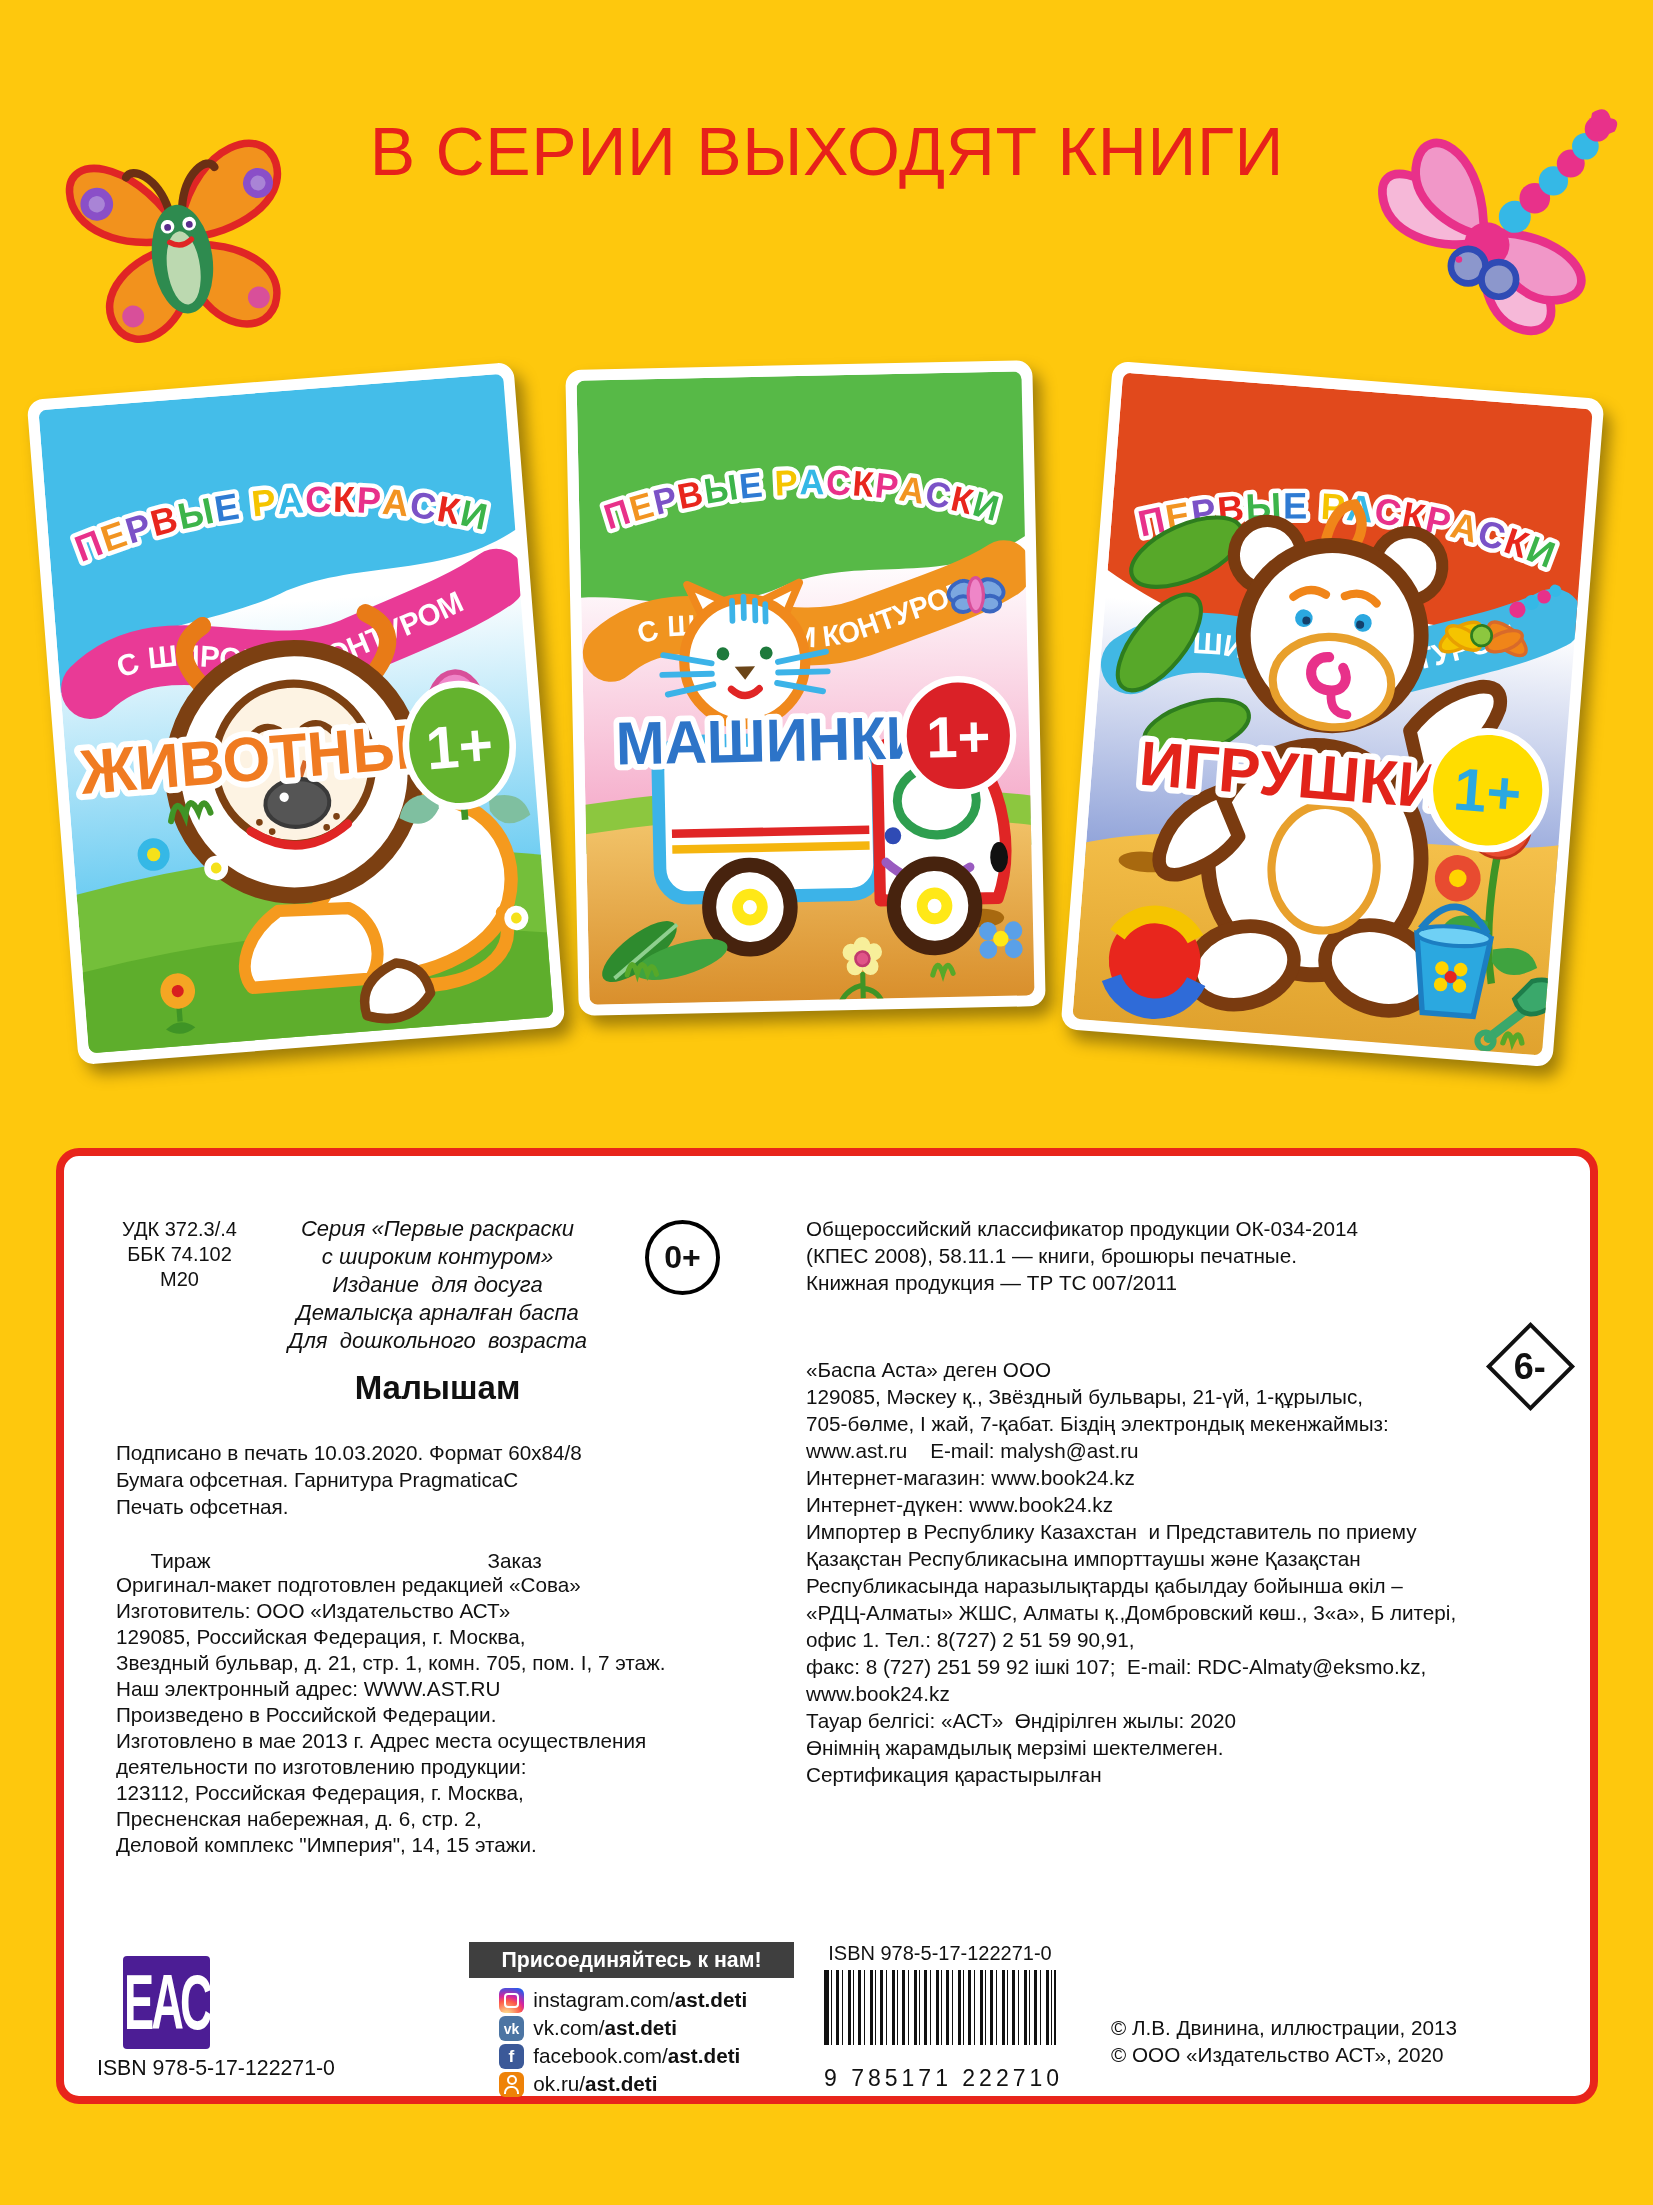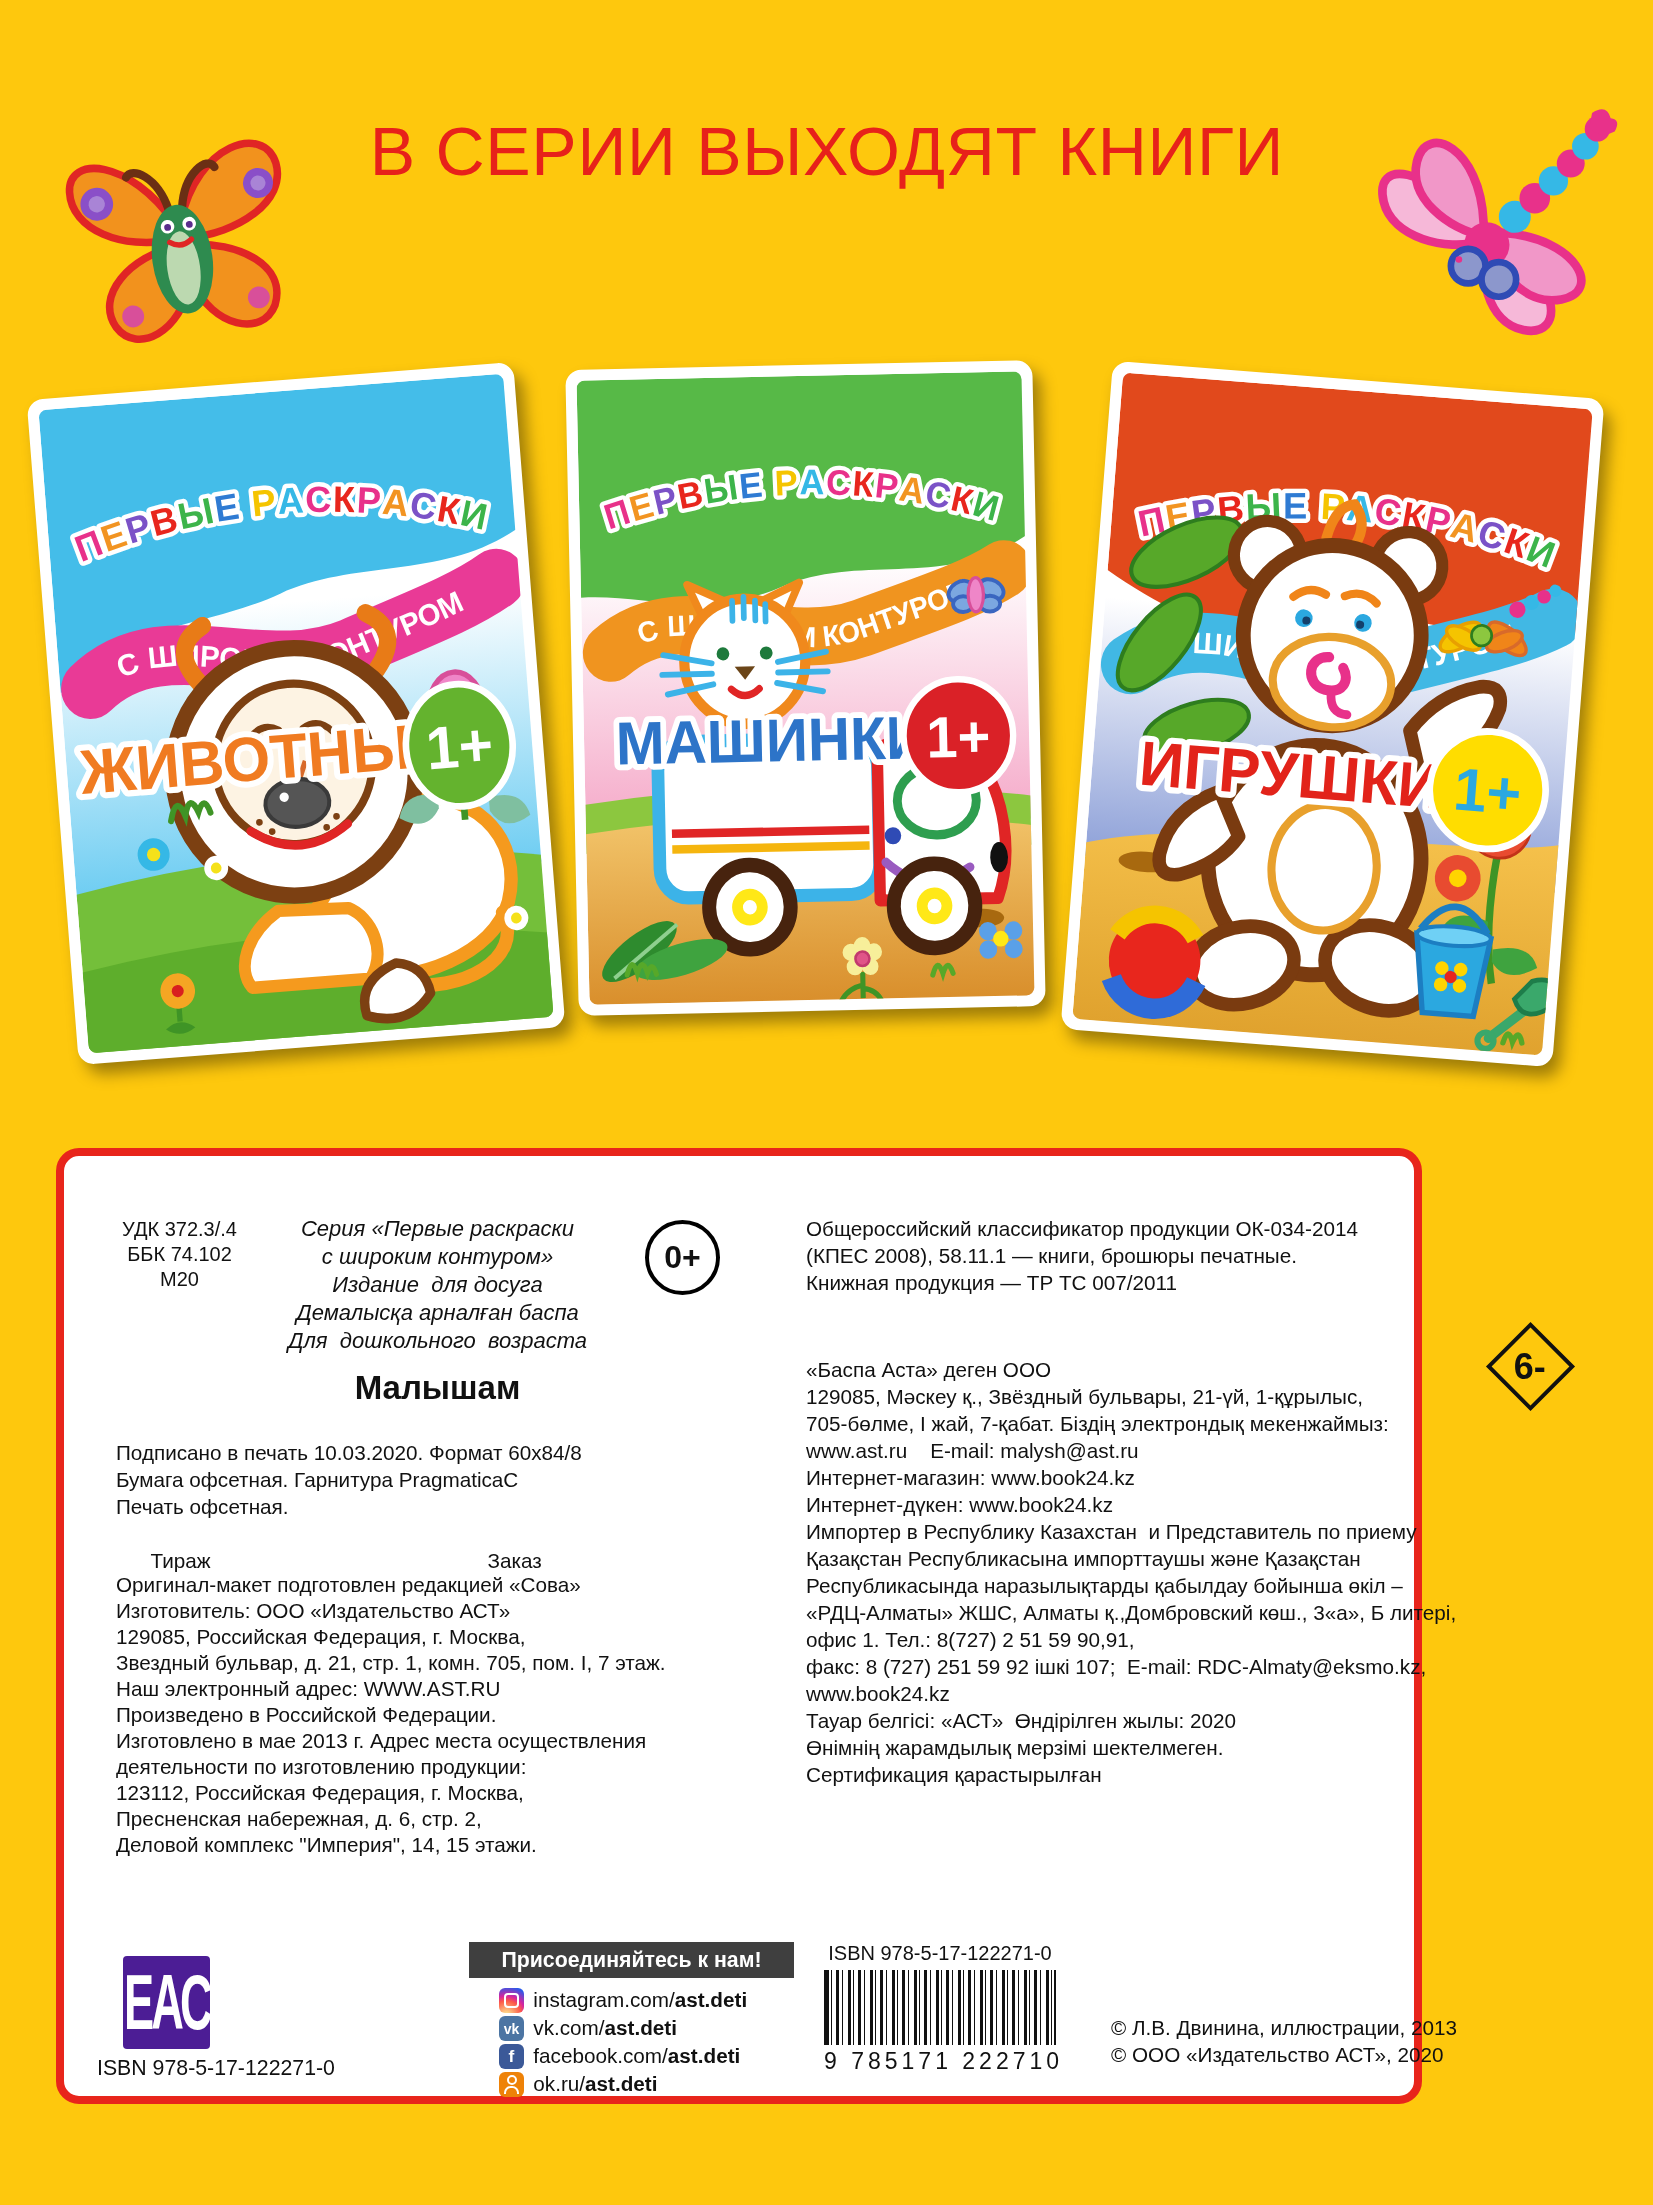--- a/index.html
+++ b/index.html
@@ -18,21 +18,21 @@
   
   .cover{position:absolute;background:#fff;border-radius:16px;padding:10.7px;
          box-sizing:border-box;box-shadow:8px 10.7px 16px rgba(0,0,0,.38)}
   .cover svg{display:block;width:100%;height:100%;border-radius:8px}
   #cover-1{left:52px;top:380px;width:488px;height:667px;transform:rotate(-4.5deg)}
   #cover-2{left:572px;top:365px;width:467px;height:646px;transform:rotate(-1.2deg)}
   #cover-3{left:1086px;top:379px;width:493px;height:670px;transform:rotate(4.5deg)}
   .cover text{font-family:"Liberation Sans",sans-serif}
 
   
-  #panel{position:absolute;left:56px;top:1148px;width:1366px;height:956px;
+  #panel{position:absolute;left:56px;top:1148px;width:1542px;height:956px;
          background:#fff;border:8.7px solid #e8251b;border-radius:23px;box-sizing:border-box}
   #panel .abs{position:absolute}
   .udk{left:32px;top:61px;width:167px;text-align:center;font-size:20px;line-height:25px}
   .series{left:167px;top:59px;width:413px;text-align:center;font-style:italic;
           font-size:22px;line-height:28px}
   .age0{left:581px;top:64px;width:67px;height:67px;border:4.7px solid #000;border-radius:50%;
         display:flex;align-items:center;justify-content:center;font-size:32px;font-weight:bold}
   .book-title{left:167px;top:213px;width:413px;text-align:center;font-size:33px;font-weight:bold}
   .print-info{left:52px;top:283px;font-size:20.7px;line-height:27px}
   .print-info .t{display:inline-block;width:337px}
@@ -65,21 +65,21 @@
   .icn.ok{background:#ee8208}
   .icn.ok::before{content:'';width:6px;height:6px;border:2px solid #fff;border-radius:50%;margin-bottom:0.7px}
   .icn.ok::after{content:'';width:11.3px;height:6px;border:2px solid #fff;border-bottom:none;
                  border-radius:6.7px 6.7px 0 0}
 
   .barcode{left:760px;top:786px;width:232px;text-align:center}
   .bc-label{font-size:20px;white-space:nowrap}
   .bars{margin-top:5.3px;height:75px;border-left:2.7px solid #111;border-right:2.7px solid #111;
         background:repeating-linear-gradient(90deg,#111 0 2.7px,#fff 2.7px 4.7px,#111 4.7px 6px,
                    #fff 6px 10px,#111 10px 13.3px,#fff 13.3px 16px,#111 16px 17.3px,#fff 17.3px 22px)}
-  .bc-digits{font-size:23px;letter-spacing:4px;margin-top:3px;white-space:nowrap}
+  .bc-digits{font-size:23px;letter-spacing:4px;margin-top:20px;white-space:nowrap}
   .copyright{left:1047px;top:858px;font-size:20.7px;line-height:27px}
   .line{white-space:pre}
 </style>
 </head>
 <body>
 
 <div id="main-title">В СЕРИИ ВЫХОДЯТ КНИГИ</div>
 
 <div class="bug" id="butterfly">
 <svg viewBox="0 0 420 360">

